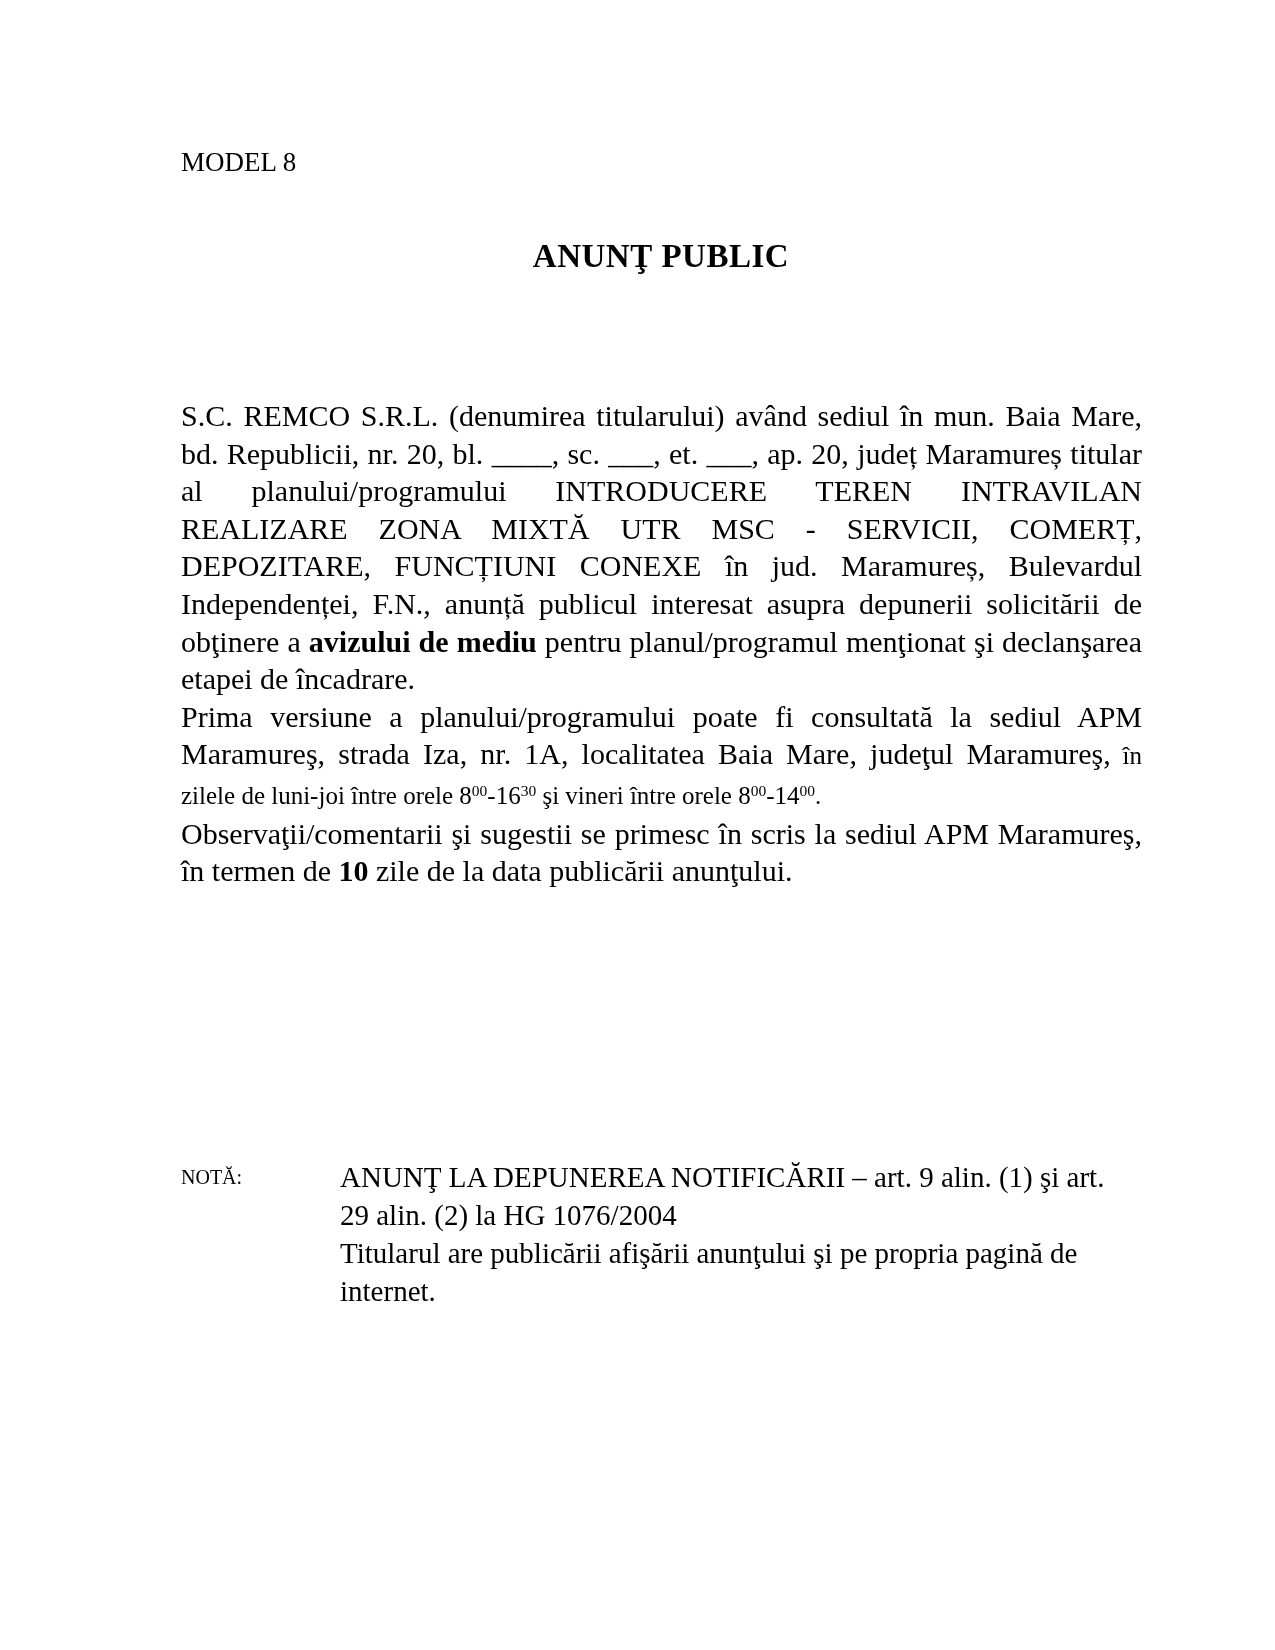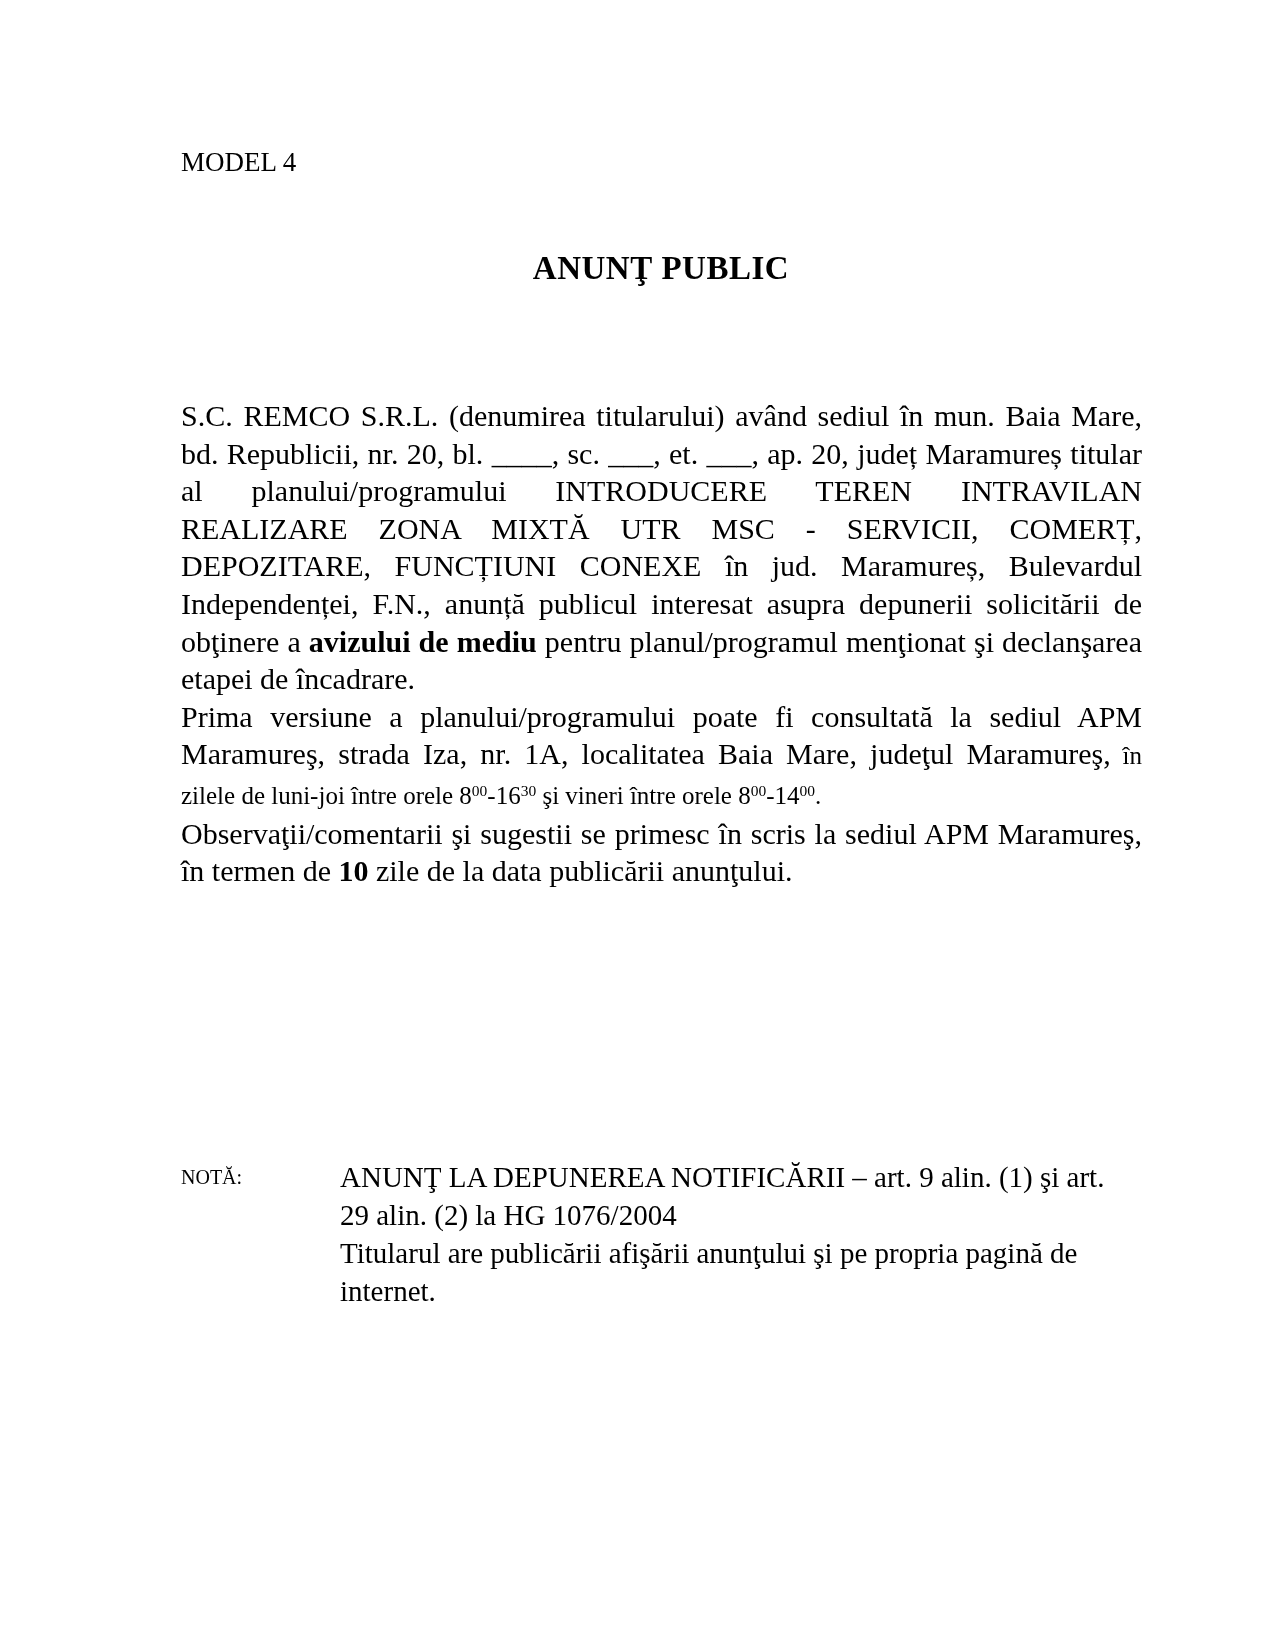--- a/index.html
+++ b/index.html
@@ -20,21 +20,21 @@
     position: absolute;
     left: 181px;
     top: 146px;
     font-size: 27px;
     line-height: 32px;
     white-space: pre;
   }
   .doc-title {
     position: absolute;
     left: 180px;
-    top: 249px;
+    top: 237px;
     width: 962px;
     text-align: center;
     font-size: 33px;
     line-height: 38px;
     font-weight: bold;
     letter-spacing: 0.5px;
   }
   .content {
     position: absolute;
     left: 181px;
@@ -82,21 +82,21 @@
   }
   .note-text p {
     margin: 0;
   }
 </style>
 </head>
 <body>
 
 <div class="page">
 
-  <div class="model-label">MODEL 4</div>
+  <div class="model-label">MODEL 8</div>
 
   <div class="doc-title">ANUNŢ PUBLIC</div>
 
   <div class="content">
 
     <p><span>S.C. REMCO S.R.L. (denumirea titularului) având sediul în mun. Baia Mare, bd. Republicii, nr. 20, bl. ____, sc. ___, et. ___, ap. 20, județ Maramureș titular al planului/programului INTRODUCERE TEREN INTRAVILAN REALIZARE ZONA MIXTĂ UTR MSC - SERVICII, COMERȚ, DEPOZITARE, FUNCȚIUNI CONEXE în jud. Maramureș, Bulevardul Independenței, F.N., anunță publicul interesat asupra depunerii solicitării de obţinere a </span><span class="bold">avizului de mediu</span><span> pentru planul/programul menţionat şi declanşarea etapei de încadrare.</span></p>
 
     <p><span>Prima versiune a planului/programului poate fi consultată la sediul APM Maramureş, strada Iza, nr. 1A, localitatea Baia Mare, judeţul Maramureş,</span><span class="small-inline"><span> în zilele de luni-joi între orele 8</span><span class="sup">00</span><span>-16</span><span class="sup">30</span><span> şi vineri între orele 8</span><span class="sup">00</span><span>-14</span><span class="sup">00</span><span>.</span></span></p>
 
     <p><span>Observaţii/comentarii şi sugestii se primesc în scris la sediul APM Maramureş, în termen de </span><span class="bold">10</span><span> zile de la data publicării anunţului.</span></p>

